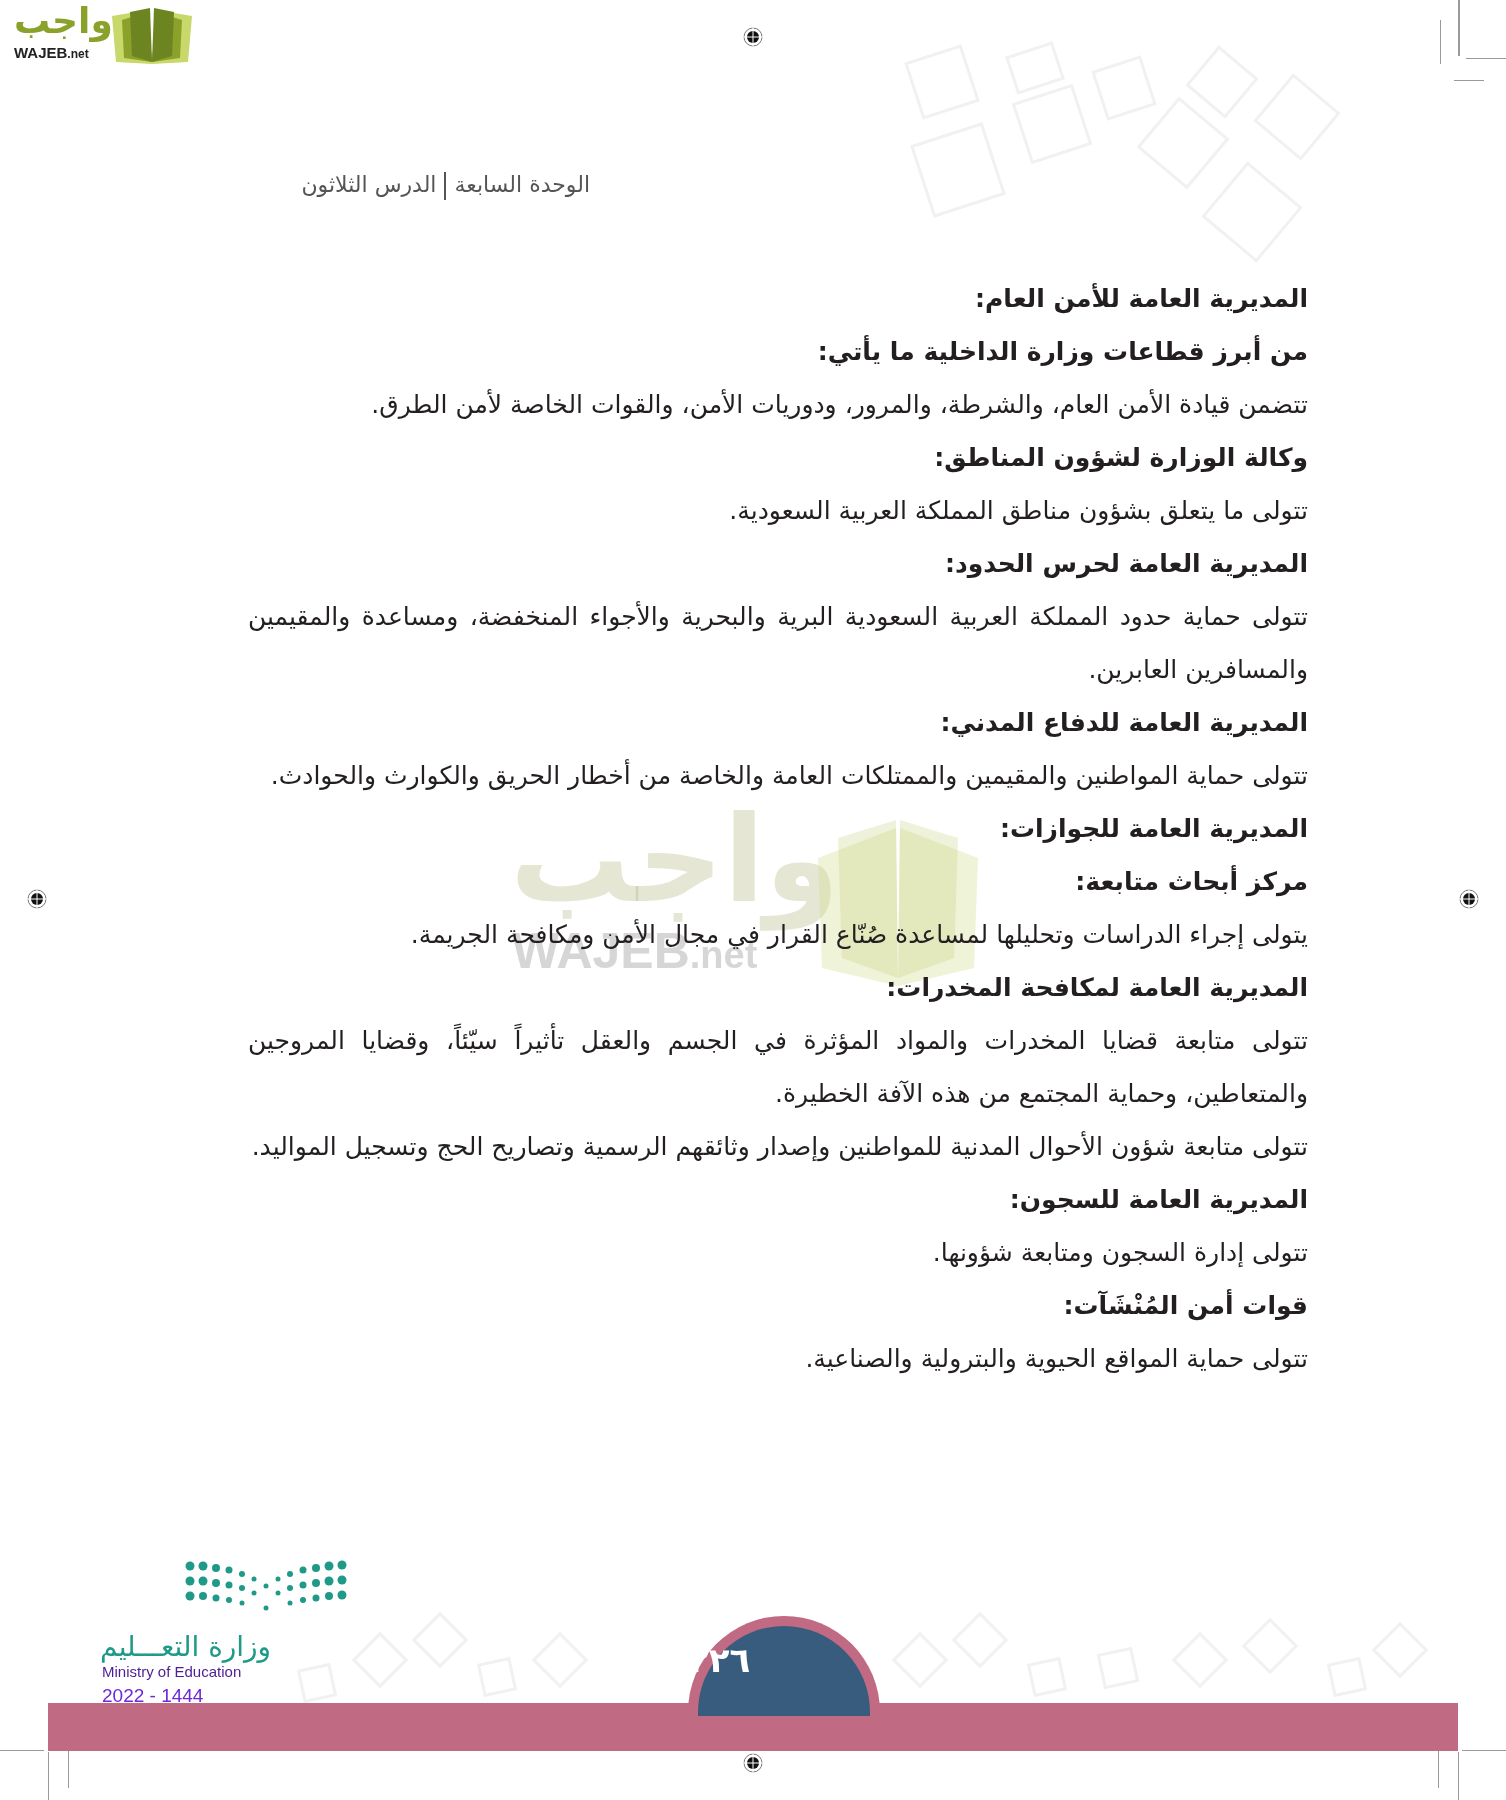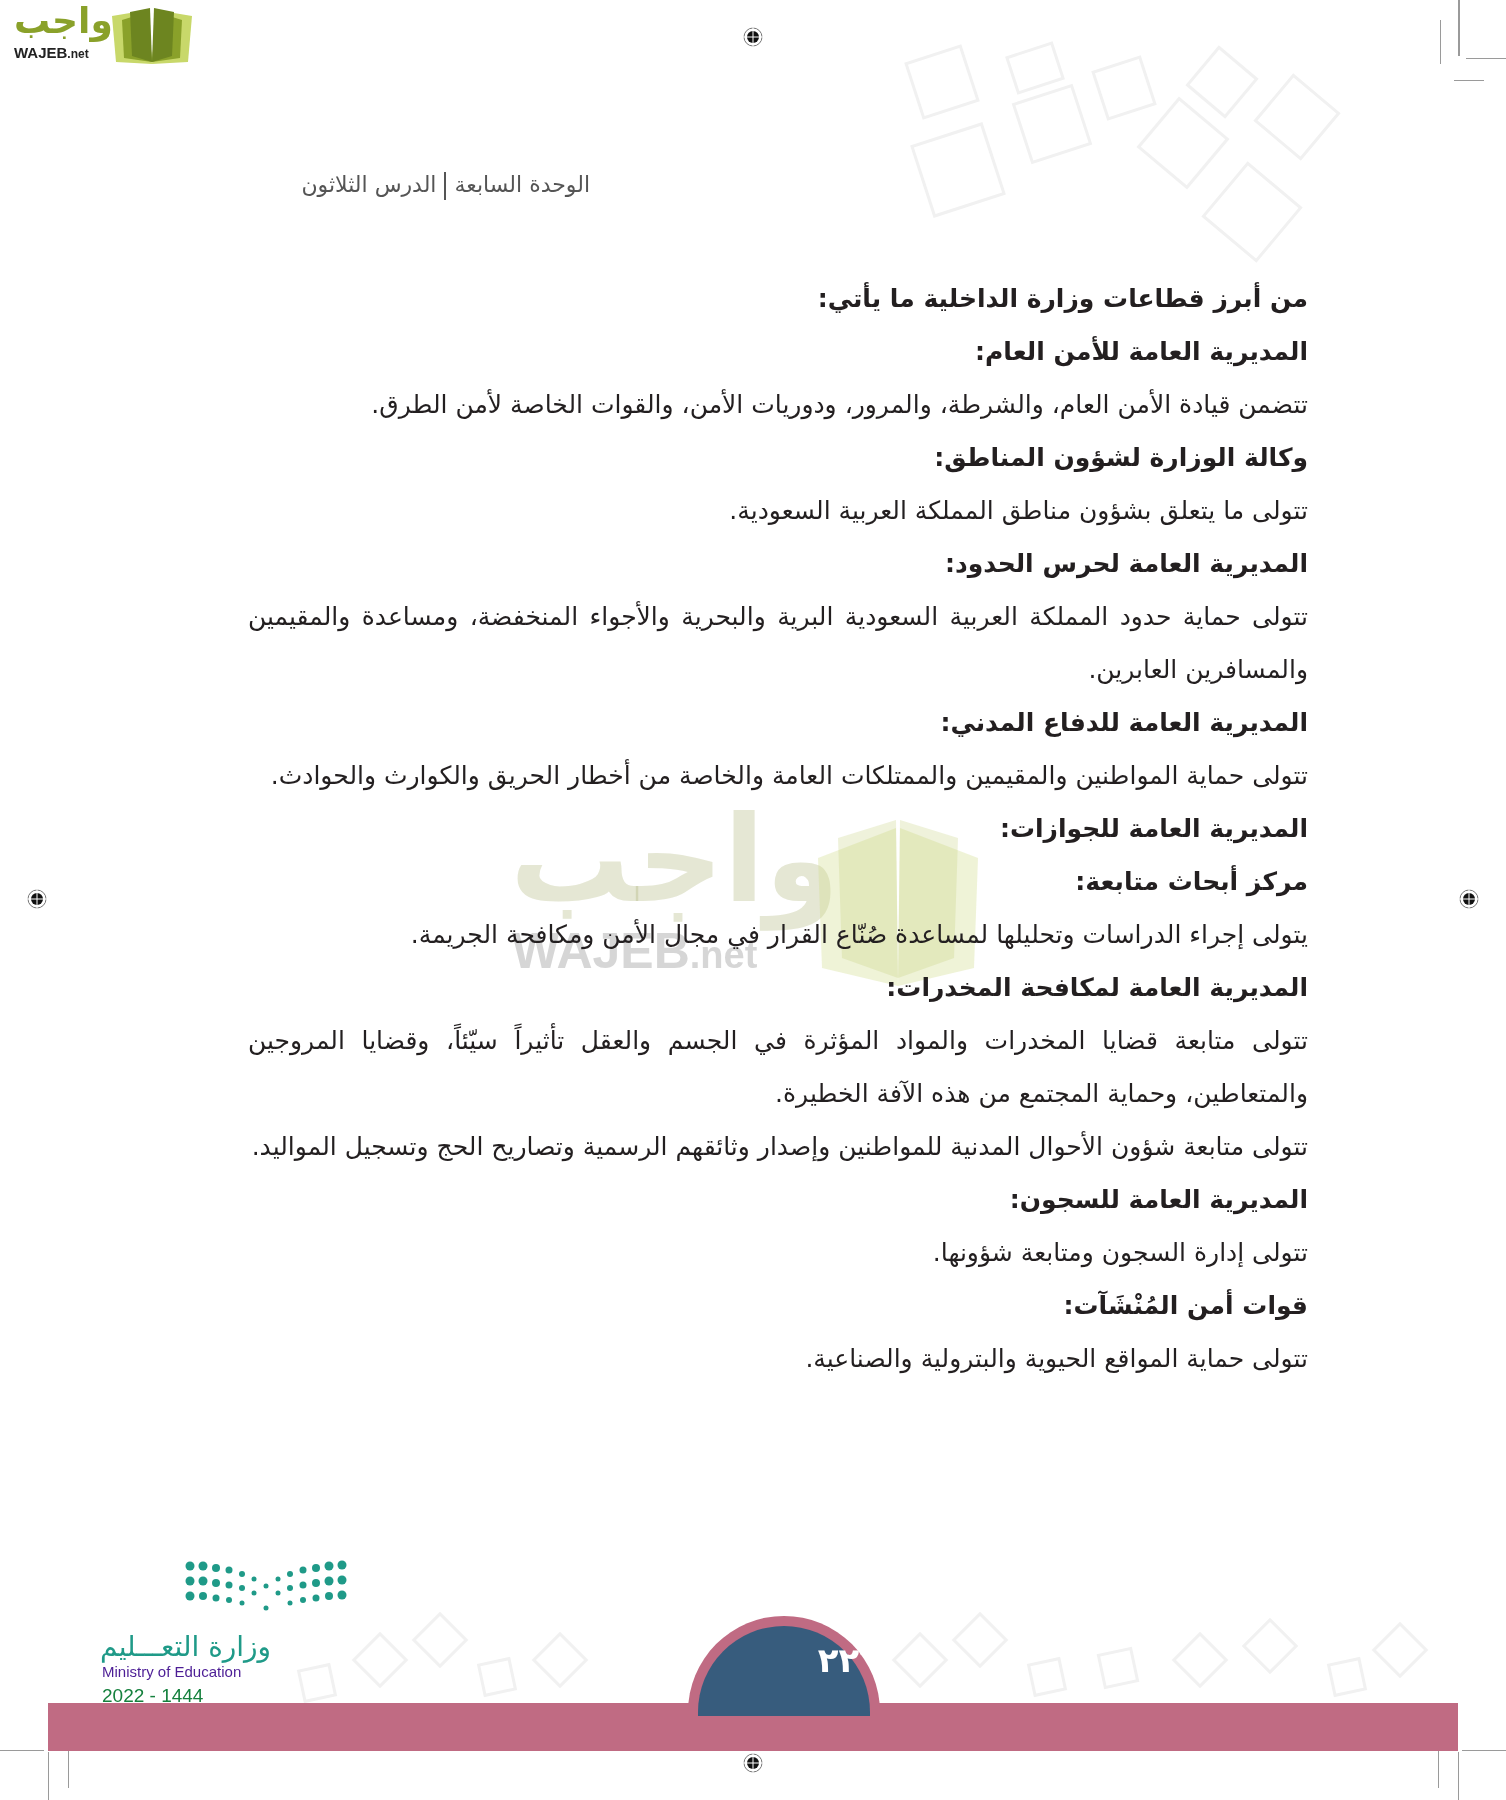--- a/index.html
+++ b/index.html
@@ -54,26 +54,26 @@
     .footer-band { position: absolute; left: 48px; top: 1703px; width: 1410px; height: 48px; background: #c06b83; }
     .page-dome {
       position: absolute; left: 688px; top: 1616px; width: 192px; height: 100px;
       background: #c06b83; border-radius: 96px 96px 0 0;
     }
     .page-dome-inner {
       position: absolute; left: 698px; top: 1626px; width: 172px; height: 90px;
       background: #375c7d; border-radius: 86px 86px 0 0;
     }
     .page-number {
-      position: absolute; left: 688px; top: 1640px; width: 192px; text-align: right;
+      position: absolute; left: 688px; top: 1640px; width: 192px; text-align: left;
       color: #ffffff; font-size: 34px; font-weight: bold; font-family: "DejaVu Sans", sans-serif;
     }
     .moe-ar { position: absolute; left: 100px; top: 1630px; font-size: 28px; color: #1f9a88; font-family: "DejaVu Sans", sans-serif; white-space: nowrap; }
     .moe-en { position: absolute; left: 102px; top: 1663px; font-size: 15px; color: #4c1d95; font-family: "Liberation Sans", sans-serif; white-space: nowrap; }
-    .moe-year { position: absolute; left: 102px; top: 1685px; font-size: 19px; color: #15803d; font-family: "Liberation Sans", sans-serif; white-space: nowrap; }
+    .moe-year { position: absolute; left: 102px; top: 1685px; font-size: 19px; color: #6d28d9; font-family: "Liberation Sans", sans-serif; white-space: nowrap; }
   </style>
 </head>
 <body>
 
 <div class="crop" style="left:1458px;top:0;width:2px;height:56px;"></div>
 <div class="crop" style="left:1440px;top:20px;width:1px;height:44px;"></div>
 <div class="crop" style="left:1466px;top:58px;width:40px;height:1px;"></div>
 <div class="crop" style="left:1454px;top:80px;width:30px;height:1px;"></div>
 <div class="crop" style="left:0;top:1750px;width:44px;height:1px;"></div>
 <div class="crop" style="left:48px;top:1752px;width:1px;height:48px;"></div>
@@ -151,23 +151,23 @@
 <div class="wm wm-ar">واجب</div>
 <div class="wm wm-en"><span>WAJEB</span><span style="font-size:38px;">.net</span></div>
 <svg class="wm wm-book" viewBox="0 0 180 170">
   <path d="M10 40 L88 10 L90 168 L14 150 Z" fill="rgba(210,220,140,0.35)"></path>
   <path d="M170 40 L92 10 L90 168 L166 150 Z" fill="rgba(210,220,140,0.35)"></path>
   <path d="M30 20 L88 2 L90 160 L34 140 Z" fill="rgba(190,205,110,0.25)"></path>
   <path d="M150 20 L92 2 L90 160 L146 140 Z" fill="rgba(190,205,110,0.25)"></path>
 </svg>
 
 <div class="content">
+  <p class="heading">المديرية العامة للأمن العام:</p>
+
   <p class="heading">من أبرز قطاعات وزارة الداخلية ما يأتي:</p>
-
-  <p class="heading">المديرية العامة للأمن العام:</p>
   <p class="body">تتضمن قيادة الأمن العام، والشرطة، والمرور، ودوريات الأمن، والقوات الخاصة لأمن الطرق.</p>
 
   <p class="heading">وكالة الوزارة لشؤون المناطق:</p>
   <p class="body">تتولى ما يتعلق بشؤون مناطق المملكة العربية السعودية.</p>
 
   <p class="heading">المديرية العامة لحرس الحدود:</p>
   <p class="body">تتولى حماية حدود المملكة العربية السعودية البرية والبحرية والأجواء المنخفضة، ومساعدة والمقيمين والمسافرين العابرين.</p>
 
   <p class="heading">المديرية العامة للدفاع المدني:</p>
   <p class="body">تتولى حماية المواطنين والمقيمين والممتلكات العامة والخاصة من أخطار الحريق والكوارث والحوادث.</p>

